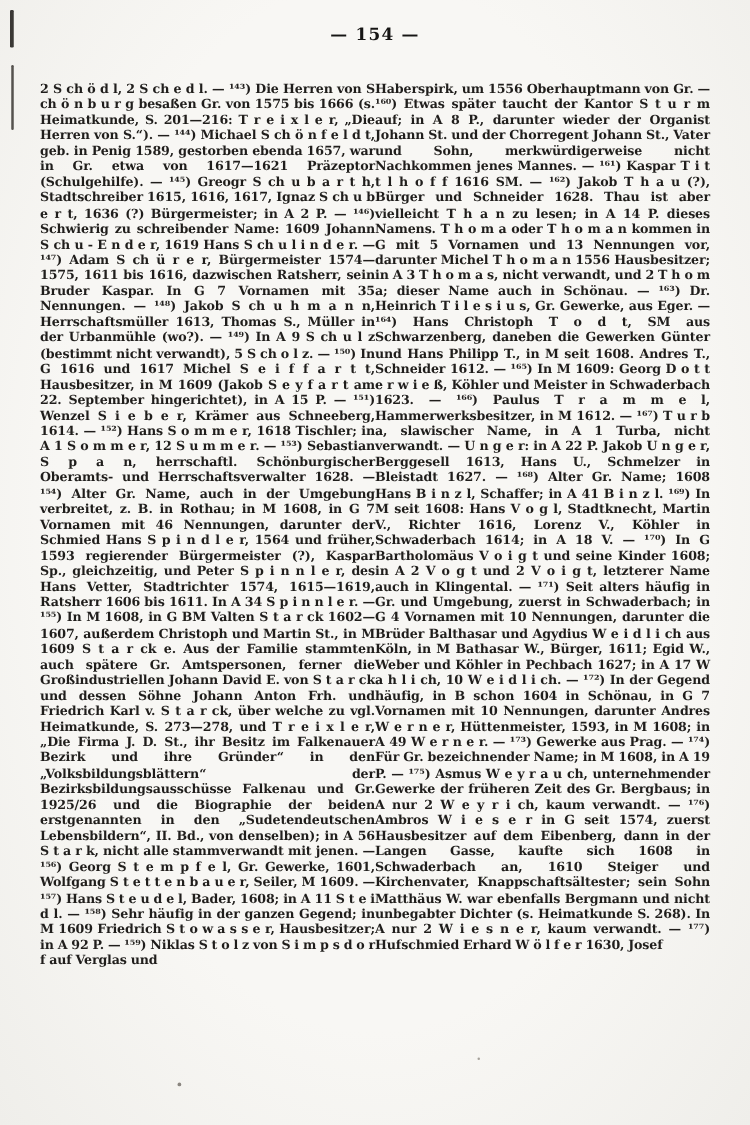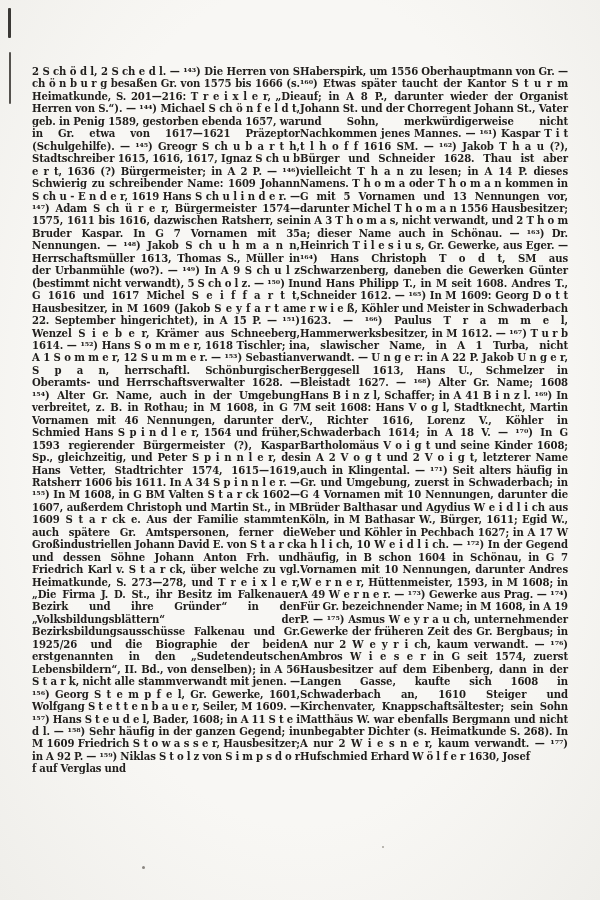--- a/index.html
+++ b/index.html
@@ -86,20 +86,21 @@
   }
 </style>
 </head>
 <body>
 
 <div class="scan-page">
 
   <div class="edge-mark-1"></div>
   <div class="edge-mark-2"></div>
 
+  <div class="page-number">— 154 —</div>
 
   <div class="columns">
     <div class="column">2 S ch ö d l, 2 S ch e d l. — ¹⁴³) Die Herren von S ch ö n b u r g besaßen Gr. von 1575 bis 1666 (s. Heimatkunde, S. 201—216: T r e i x l e r, „Die Herren von S.“). — ¹⁴⁴) Michael S ch ö n f e l d t, geb. in Penig 1589, gestorben ebenda 1657, war in Gr. etwa von 1617—1621 Präzeptor (Schulgehilfe). — ¹⁴⁵) Greogr S ch u b a r t h, Stadtschreiber 1615, 1616, 1617, Ignaz S ch u b e r t, 1636 (?) Bürgermeister; in A 2 P. — ¹⁴⁶) Schwierig zu schreibender Name: 1609 Johann S ch u - E n d e r, 1619 Hans S ch u l i n d e r. — ¹⁴⁷) Adam S ch ü r e r, Bürgermeister 1574—1575, 1611 bis 1616, dazwischen Ratsherr, sein Bruder Kaspar. In G 7 Vornamen mit 35 Nennungen. — ¹⁴⁸) Jakob S ch u h m a n n, Herrschaftsmüller 1613, Thomas S., Müller in der Urbanmühle (wo?). — ¹⁴⁹) In A 9 S ch u l z (bestimmt nicht verwandt), 5 S ch o l z. — ¹⁵⁰) In G 1616 und 1617 Michel S e i f f a r t t, Hausbesitzer, in M 1609 (Jakob S e y f a r t am 22. September hingerichtet), in A 15 P. — ¹⁵¹) Wenzel S i e b e r, Krämer aus Schneeberg, 1614. — ¹⁵²) Hans S o m m e r, 1618 Tischler; in A 1 S o m m e r, 12 S u m m e r. — ¹⁵³) Sebastian S p a n, herrschaftl. Schönburgischer Oberamts- und Herrschaftsverwalter 1628. — ¹⁵⁴) Alter Gr. Name, auch in der Umgebung verbreitet, z. B. in Rothau; in M 1608, in G 7 Vornamen mit 46 Nennungen, darunter der Schmied Hans S p i n d l e r, 1564 und früher, 1593 regierender Bürgermeister (?), Kaspar Sp., gleichzeitig, und Peter S p i n n l e r, des Hans Vetter, Stadtrichter 1574, 1615—1619, Ratsherr 1606 bis 1611. In A 34 S p i n n l e r. — ¹⁵⁵) In M 1608, in G BM Valten S t a r ck 1602—1607, außerdem Christoph und Martin St., in M 1609 S t a r ck e. Aus der Familie stammten auch spätere Gr. Amtspersonen, ferner die Großindustriellen Johann David E. von S t a r ck und dessen Söhne Johann Anton Frh. und Friedrich Karl v. S t a r ck, über welche zu vgl. Heimatkunde, S. 273—278, und T r e i x l e r, „Die Firma J. D. St., ihr Besitz im Falkenauer Bezirk und ihre Gründer“ in den „Volksbildungsblättern“ der Bezirksbildungsausschüsse Falkenau und Gr. 1925/26 und die Biographie der beiden erstgenannten in den „Sudetendeutschen Lebensbildern“, II. Bd., von denselben); in A 56 S t a r k, nicht alle stammverwandt mit jenen. — ¹⁵⁶) Georg S t e m p f e l, Gr. Gewerke, 1601, Wolfgang S t e t t e n b a u e r, Seiler, M 1609. — ¹⁵⁷) Hans S t e u d e l, Bader, 1608; in A 11 S t e i d l. — ¹⁵⁸) Sehr häufig in der ganzen Gegend; in M 1609 Friedrich S t o w a s s e r, Hausbesitzer; in A 92 P. — ¹⁵⁹) Niklas S t o l z von S i m p s d o r f auf Verglas und</div>
     <div class="column">Haberspirk, um 1556 Oberhauptmann von Gr. — ¹⁶⁰) Etwas später taucht der Kantor S t u r m auf; in A 8 P., darunter wieder der Organist Johann St. und der Chorregent Johann St., Vater und Sohn, merkwürdigerweise nicht Nachkommen jenes Mannes. — ¹⁶¹) Kaspar T i t t l h o f f 1616 SM. — ¹⁶²) Jakob T h a u (?), Bürger und Schneider 1628. Thau ist aber vielleicht T h a n zu lesen; in A 14 P. dieses Namens. T h o m a oder T h o m a n kommen in G mit 5 Vornamen und 13 Nennungen vor, darunter Michel T h o m a n 1556 Hausbesitzer; in A 3 T h o m a s, nicht verwandt, und 2 T h o m a; dieser Name auch in Schönau. — ¹⁶³) Dr. Heinrich T i l e s i u s, Gr. Gewerke, aus Eger. — ¹⁶⁴) Hans Christoph T o d t, SM aus Schwarzenberg, daneben die Gewerken Günter und Hans Philipp T., in M seit 1608. Andres T., Schneider 1612. — ¹⁶⁵) In M 1609: Georg D o t t e r w i e ß, Köhler und Meister in Schwaderbach 1623. — ¹⁶⁶) Paulus T r a m m e l, Hammerwerksbesitzer, in M 1612. — ¹⁶⁷) T u r b a, slawischer Name, in A 1 Turba, nicht verwandt. — U n g e r: in A 22 P. Jakob U n g e r, Berggesell 1613, Hans U., Schmelzer in Bleistadt 1627. — ¹⁶⁸) Alter Gr. Name; 1608 Hans B i n z l, Schaffer; in A 41 B i n z l. ¹⁶⁹) In M seit 1608: Hans V o g l, Stadtknecht, Martin V., Richter 1616, Lorenz V., Köhler in Schwaderbach 1614; in A 18 V. — ¹⁷⁰) In G Bartholomäus V o i g t und seine Kinder 1608; in A 2 V o g t und 2 V o i g t, letzterer Name auch in Klingental. — ¹⁷¹) Seit alters häufig in Gr. und Umgebung, zuerst in Schwaderbach; in G 4 Vornamen mit 10 Nennungen, darunter die Brüder Balthasar und Agydius W e i d l i ch aus Köln, in M Bathasar W., Bürger, 1611; Egid W., Weber und Köhler in Pechbach 1627; in A 17 W a h l i ch, 10 W e i d l i ch. — ¹⁷²) In der Gegend häufig, in B schon 1604 in Schönau, in G 7 Vornamen mit 10 Nennungen, darunter Andres W e r n e r, Hüttenmeister, 1593, in M 1608; in A 49 W e r n e r. — ¹⁷³) Gewerke aus Prag. — ¹⁷⁴) Für Gr. bezeichnender Name; in M 1608, in A 19 P. — ¹⁷⁵) Asmus W e y r a u ch, unternehmender Gewerke der früheren Zeit des Gr. Bergbaus; in A nur 2 W e y r i ch, kaum verwandt. — ¹⁷⁶) Ambros W i e s e r in G seit 1574, zuerst Hausbesitzer auf dem Eibenberg, dann in der Langen Gasse, kaufte sich 1608 in Schwaderbach an, 1610 Steiger und Kirchenvater, Knappschaftsältester; sein Sohn Matthäus W. war ebenfalls Bergmann und nicht unbegabter Dichter (s. Heimatkunde S. 268). In A nur 2 W i e s n e r, kaum verwandt. — ¹⁷⁷) Hufschmied Erhard W ö l f e r 1630, Josef</div>
   </div>
 
   <div class="speck-1"></div>
   <div class="speck-2"></div>
 
 </div>

